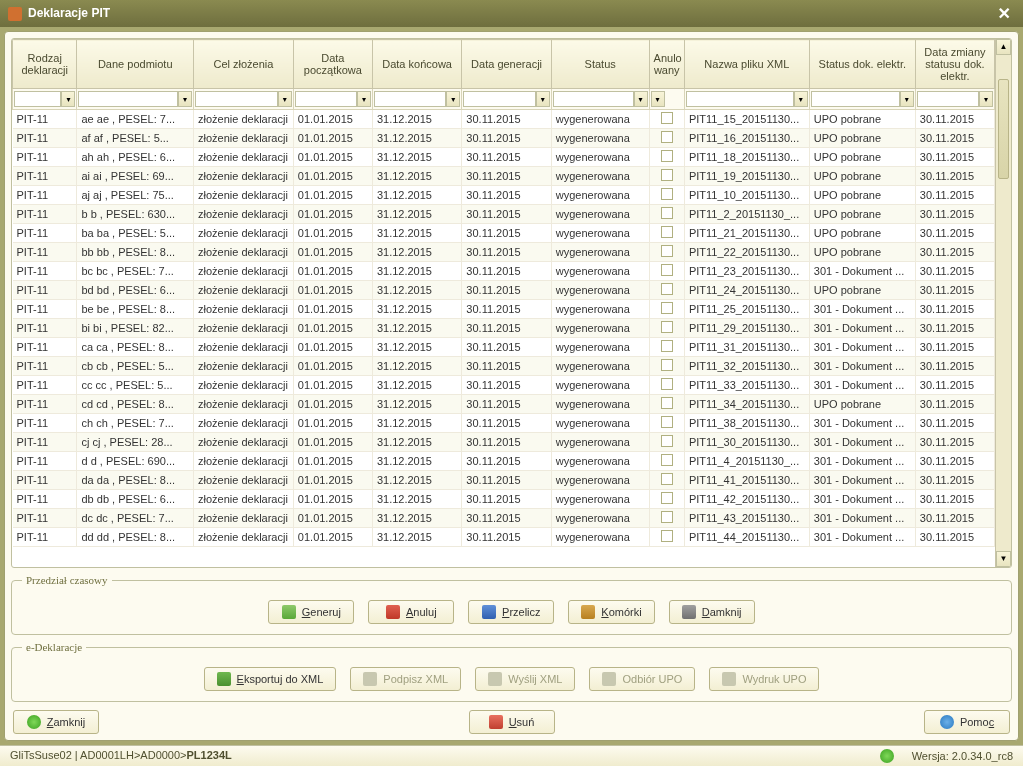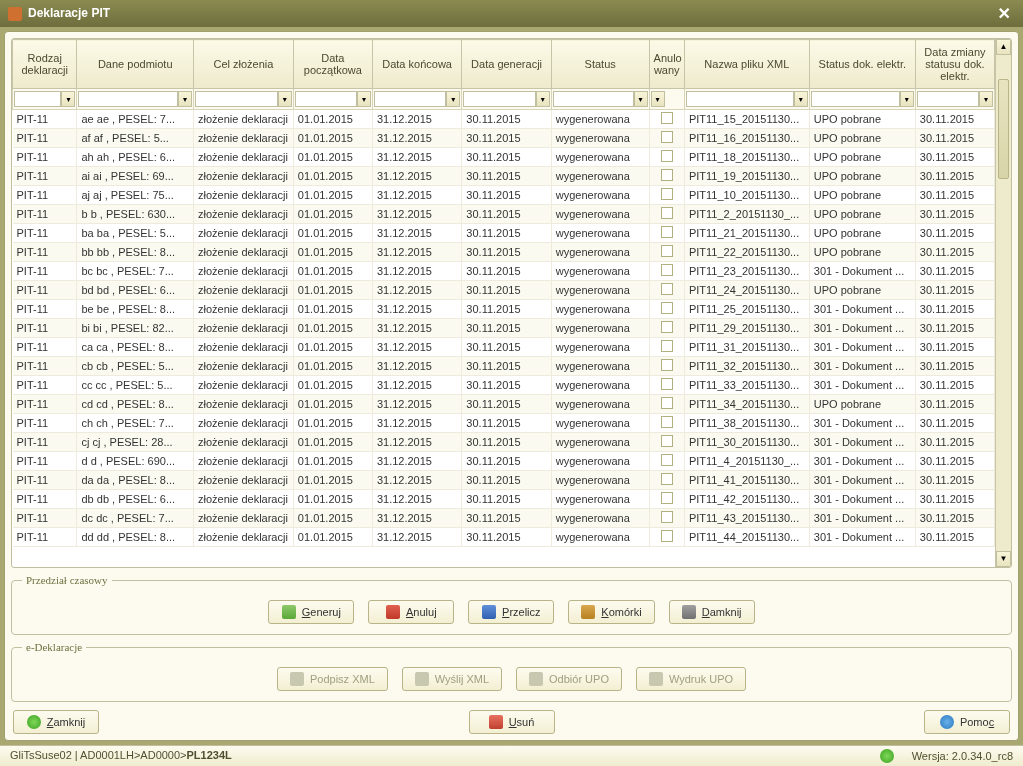--- a/index.html
+++ b/index.html
@@ -577,20 +577,24 @@
       <div class="btn">
           <span class="ic ic-print"></span>
           <span><span class="accel">D</span><span>amknij</span></span>
         </div>
     </div>
   </fieldset>
 
   <fieldset class="section">
     <legend>e-Deklaracje</legend>
     <div class="btnrow">
+      <div class="btn">
+          <span class="ic ic-xml"></span>
+          <span><span class="accel">E</span><span>ksportuj do XML</span></span>
+        </div>
       <div class="btn disabled">
           <span class="ic ic-disabled"></span>
           <span>Podpisz XML</span>
         </div>
       <div class="btn disabled">
           <span class="ic ic-disabled"></span>
           <span>Wyślij XML</span>
         </div>
       <div class="btn disabled">
           <span class="ic ic-disabled"></span>

